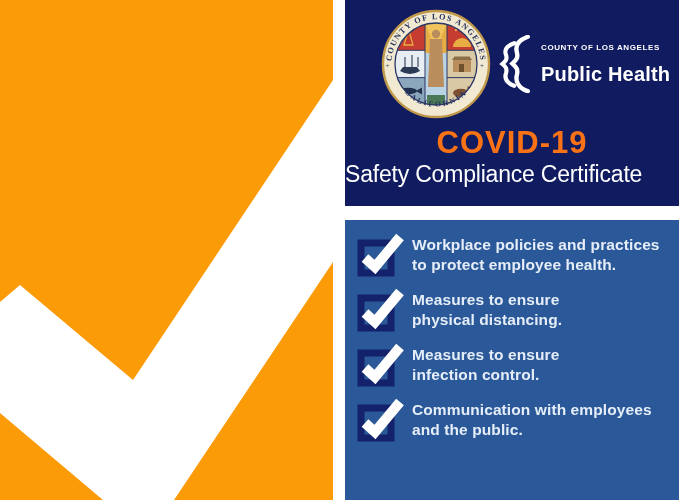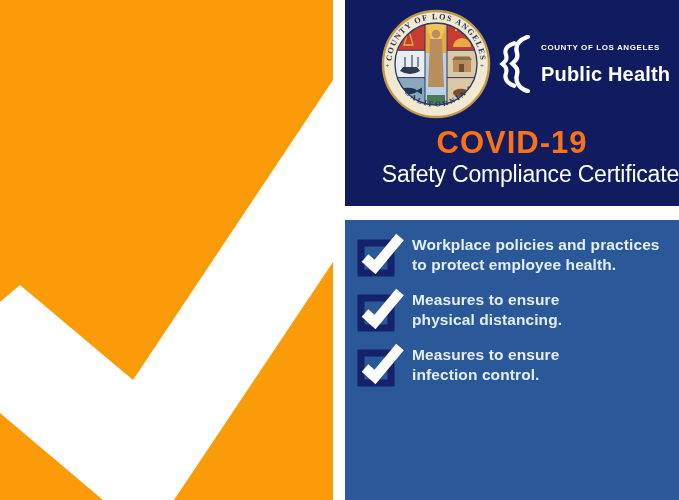--- a/index.html
+++ b/index.html
@@ -40,21 +40,21 @@
     font-size: 20px; font-weight: bold; letter-spacing: 0.2px;
     margin-top: 11px; white-space: nowrap;
   }
   .title {
     position: absolute; left: 0; right: 0; top: 125px;
     text-align: center; color: #f97316;
     font-size: 31px; font-weight: bold; letter-spacing: 1px;
   }
   .subtitle {
     position: absolute; left: 0; right: 0; top: 161px;
-    text-align: right; color: #ffffff;
+    text-align: left; color: #ffffff;
     font-size: 23px; font-weight: normal; letter-spacing: -0.2px;
   }
 
   
   .checklist-panel {
     position: absolute; left: 345px; top: 220px;
     width: 334px; height: 290px;
     background: var(--blue, #2b5898);
   }
   .items {
@@ -197,17 +197,25 @@
 
     <div class="item">
       <svg class="cb" viewBox="0 0 48 44">
         <rect x="5" y="10" width="30" height="30"></rect>
           <path d="M 9 25 L 19 34 L 44 4"></path>
       </svg>
       <div class="item-text">Measures to ensure
 infection control.</div>
     </div>
 
+    <div class="item">
+      <svg class="cb" viewBox="0 0 48 44">
+        <rect x="5" y="10" width="30" height="30"></rect>
+          <path d="M 9 25 L 19 34 L 44 4"></path>
+      </svg>
+      <div class="item-text">Communication with employees
+and the public.</div>
+    </div>
 
 
   </div>
   <div class="bottom-strip"></div>
 </div>
 
 </body></html>

